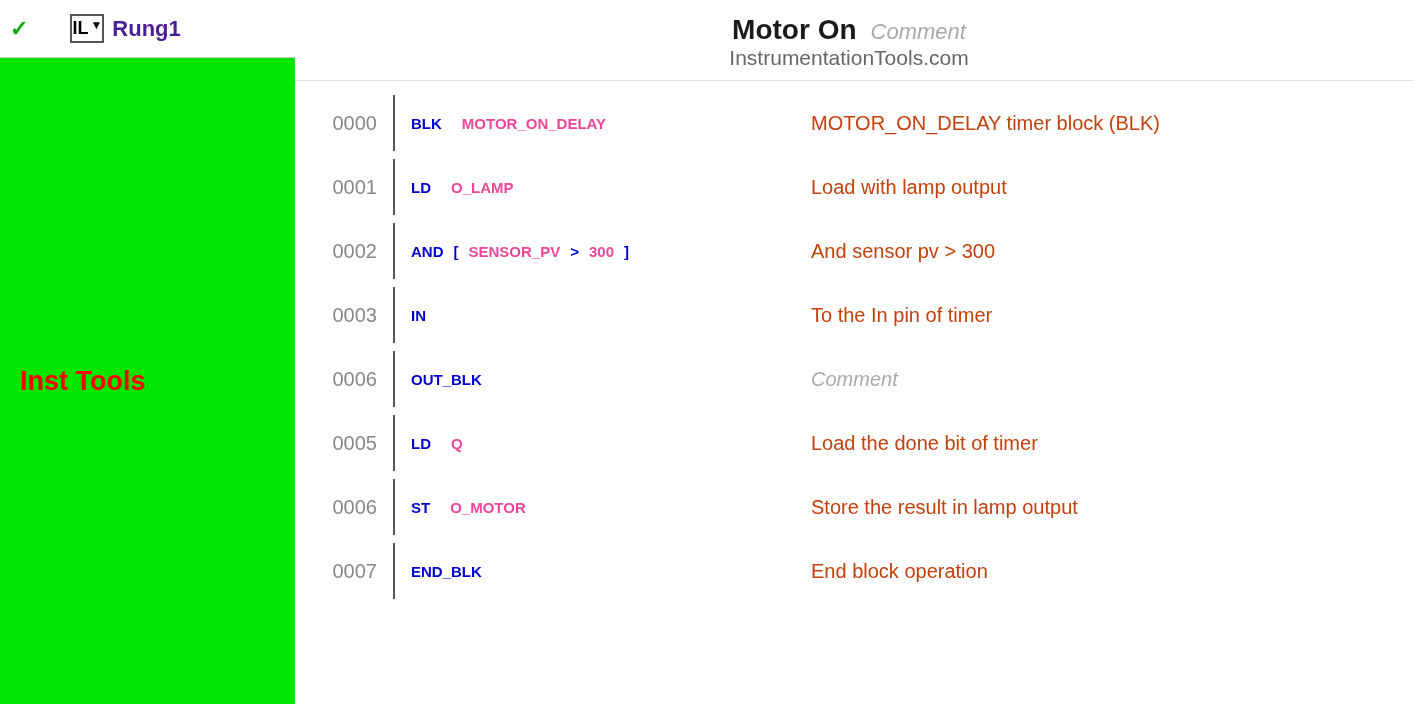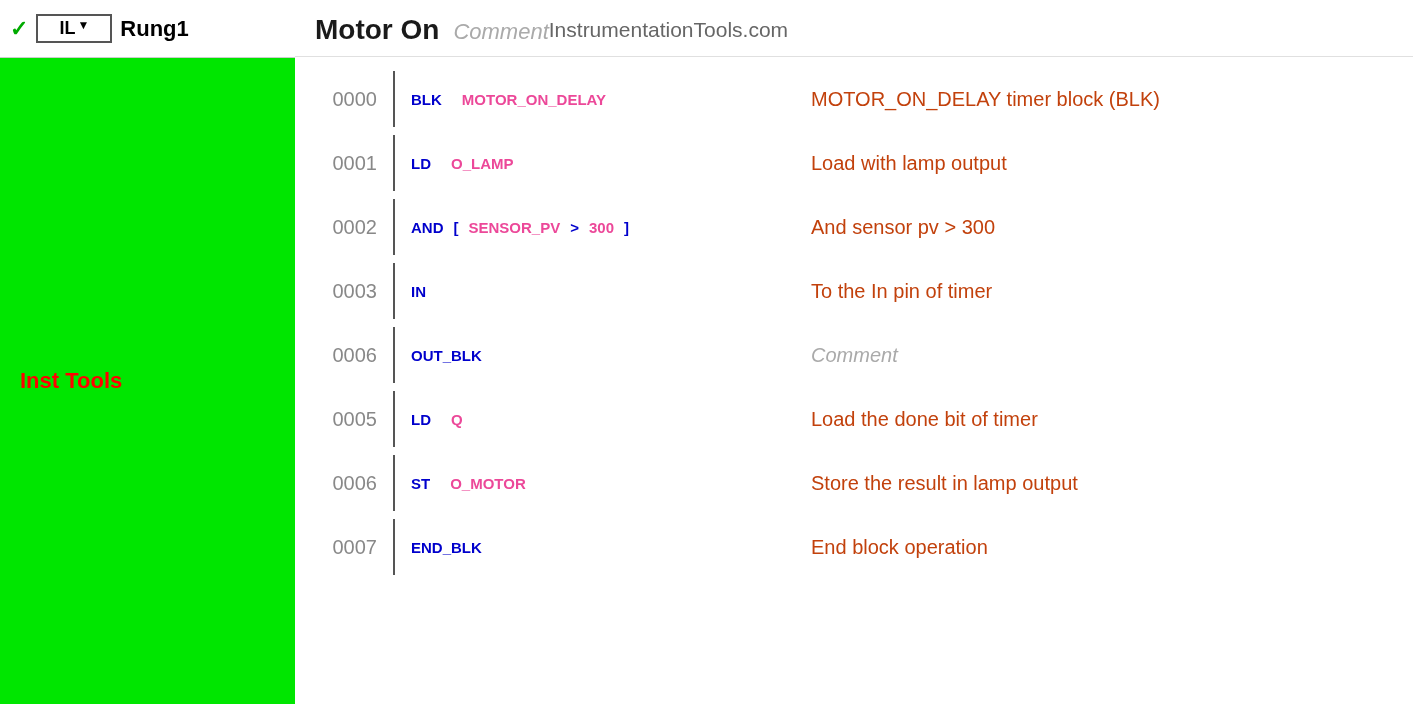--- a/index.html
+++ b/index.html
@@ -37,68 +37,71 @@
     .checkmark {
       color: #00aa00;
       font-size: 22px;
       font-weight: bold;
     }
 
     .il-dropdown {
       display: flex;
       align-items: flex-start;
       border: 2px solid #555;
-      padding: 2px 21px;
+      padding: 2px 0;
       font-size: 18px;
       font-weight: bold;
       color: #000;
       background: #fff;
       cursor: pointer;
+      margin-left: 34px;
     }
 
     .il-dropdown .arrow {
       font-size: 12px;
       margin-left: 2px;
     }
 
     .rung-label {
       font-size: 22px;
       font-weight: bold;
-      color: #000000;
+      color: #4c1d95;
     }
 
     .sidebar-brand {
       flex: 1;
       display: flex;
       align-items: center;
       justify-content: center;
       padding: 20px;
     }
 
     .brand-text {
       color: #ff0000;
-      font-size: 22px;
+      font-size: 27px;
       font-weight: bold;
       text-align: center;
     }
 
     
     .main {
       flex: 1;
       display: flex;
       flex-direction: column;
       background: #fff;
     }
 
     
     .top-bar {
       display: flex;
       align-items: center;
+      justify-content: space-between;
       padding: 14px 30px 10px 20px;
       border-bottom: 1px solid #e0e0e0;
+      flex-direction: column;
     }
 
     .top-bar-left {
       display: flex;
       align-items: baseline;
       gap: 14px;
     }
 
     .motor-on-title {
       font-size: 28px;

